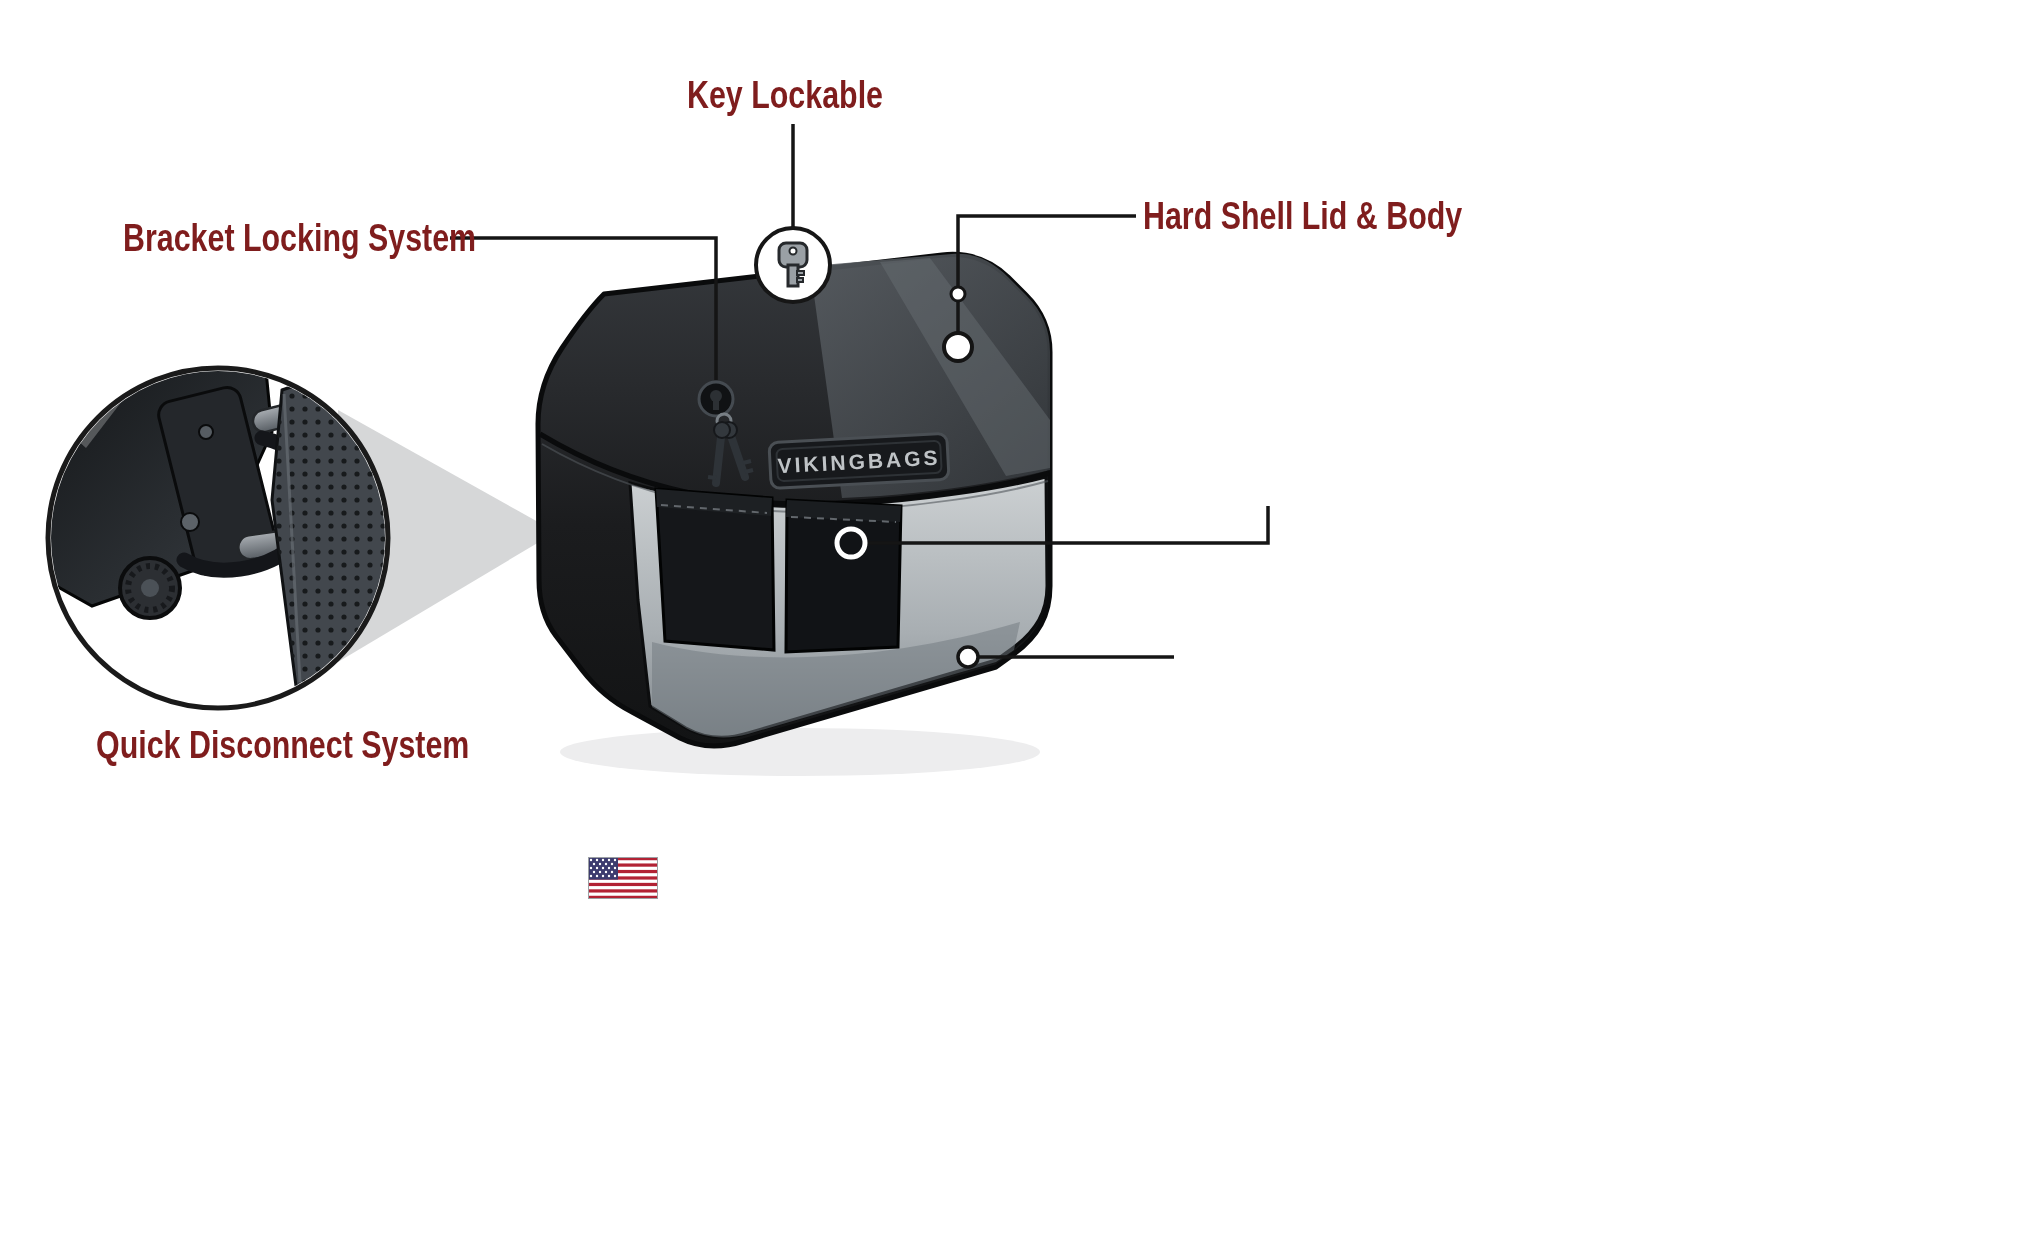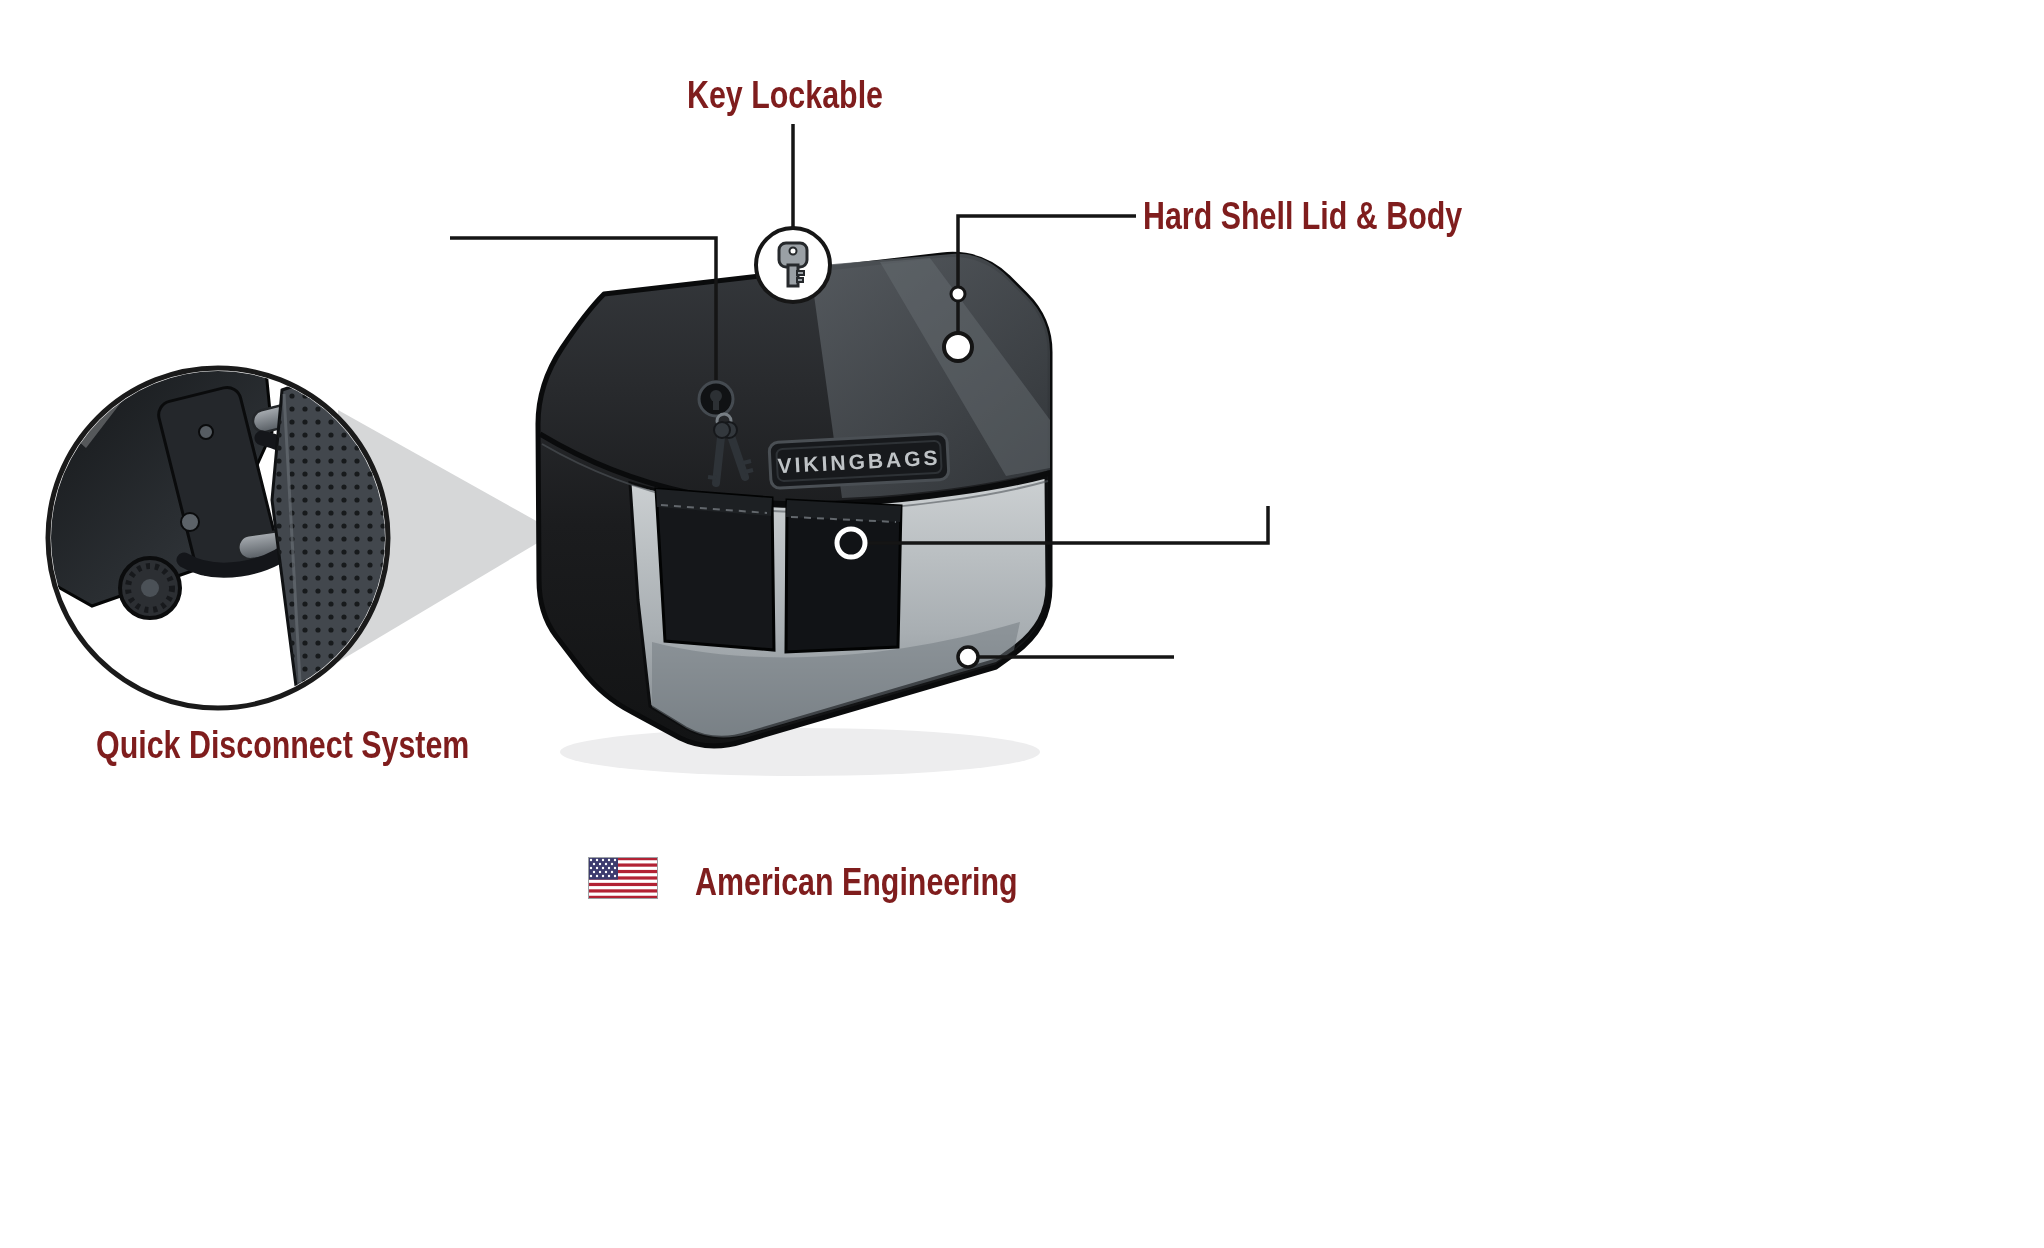--- a/index.html
+++ b/index.html
@@ -165,20 +165,23 @@
       <rect x="788" y="265" width="10" height="21" fill="#9aa0a5" stroke="#26292c" stroke-width="3"></rect>
       <rect x="797" y="271" width="7" height="4" fill="#9aa0a5" stroke="#26292c" stroke-width="2"></rect>
       <rect x="797" y="278" width="6" height="4" fill="#9aa0a5" stroke="#26292c" stroke-width="2"></rect>
     </g>
   </svg>
 
   <div class="label center" style="left:785px;top:76px;transform:translateX(-50%);">
     <span class="cond">Key Lockable</span>
   </div>
 
+  <div class="label" style="left:123px;top:219px;">
+    <span class="cond">Bracket Locking System</span>
+  </div>
 
   <div class="label" style="left:1143px;top:197px;text-align:right;">
     <span class="cond">Hard Shell Lid &amp; Body</span>
   </div>
 
 
 
   <div class="label" style="left:64px;top:726px;margin-left:32px;">
     <span class="cond">Quick Disconnect System</span>
   </div>
@@ -218,17 +221,14 @@
         <circle cx="3" cy="19" r="1.2"></circle>
           <circle cx="9" cy="19" r="1.2"></circle>
           <circle cx="15" cy="19" r="1.2"></circle>
           <circle cx="21" cy="19" r="1.2"></circle>
           <circle cx="27" cy="19" r="1.2"></circle>
       </g>
       <rect x="0.5" y="0.5" width="69" height="41" fill="none" stroke="#9ca0a4" stroke-width="1"></rect>
     </svg>
   </div>
 
-  <div class="label" style="left:695px;top:863px;">
-    <span class="cond">American Engineering</span>
-  </div>
 
 </div>
 
 </body></html>

